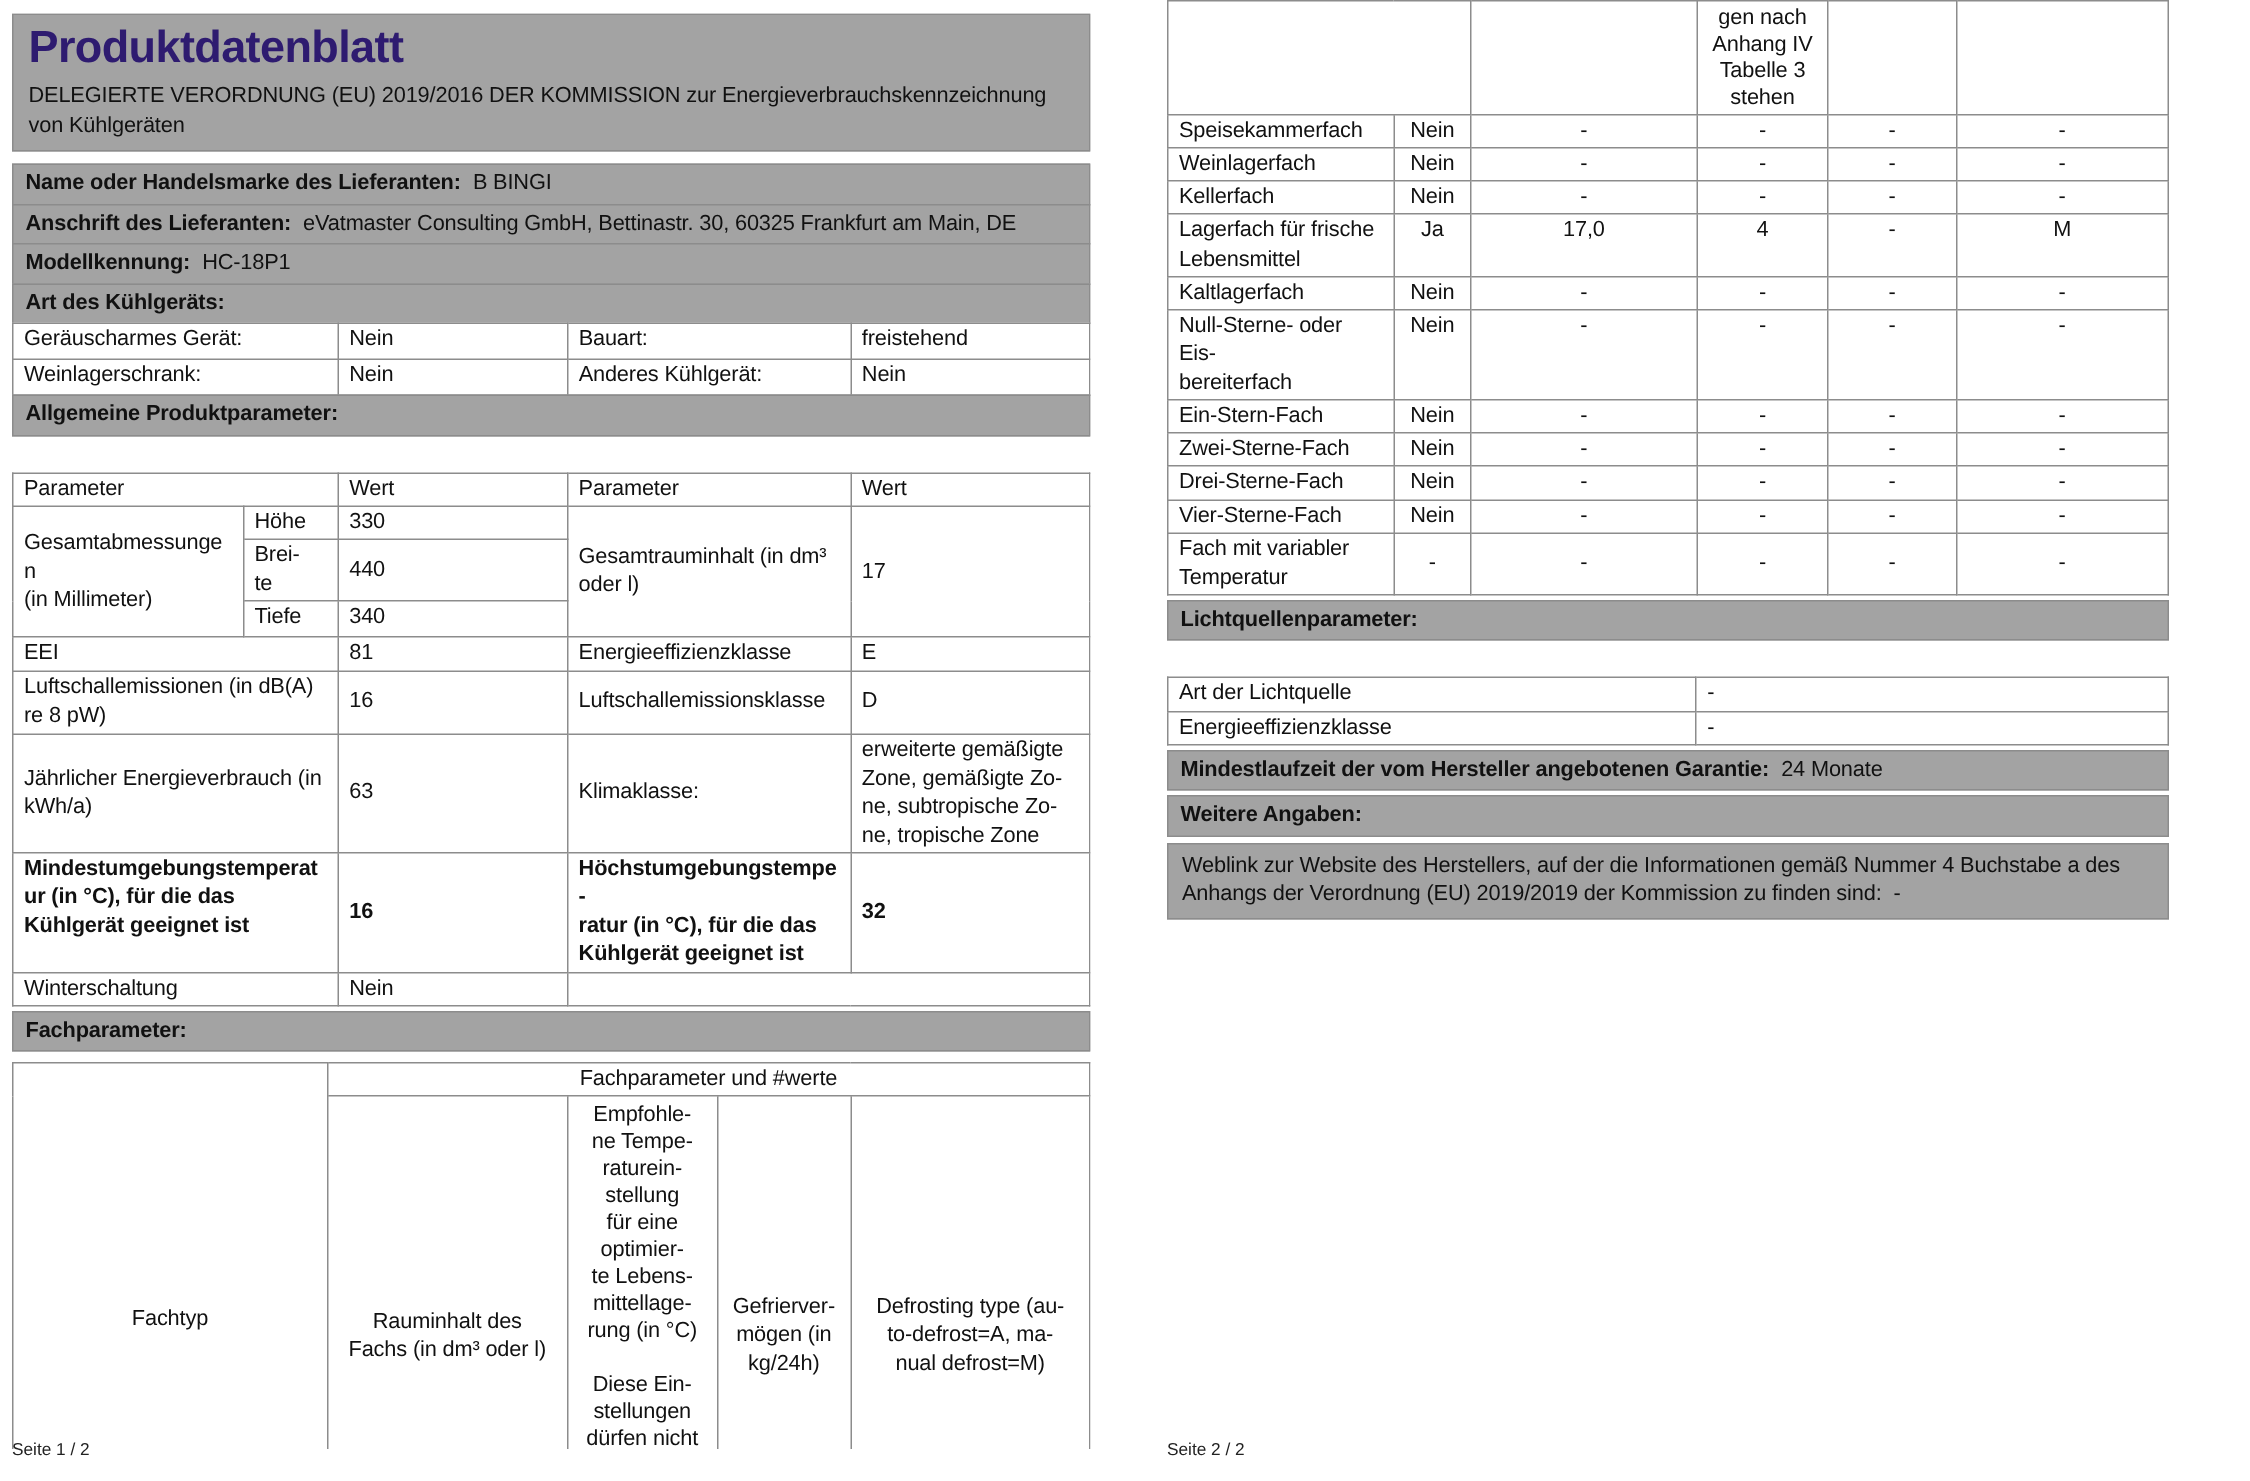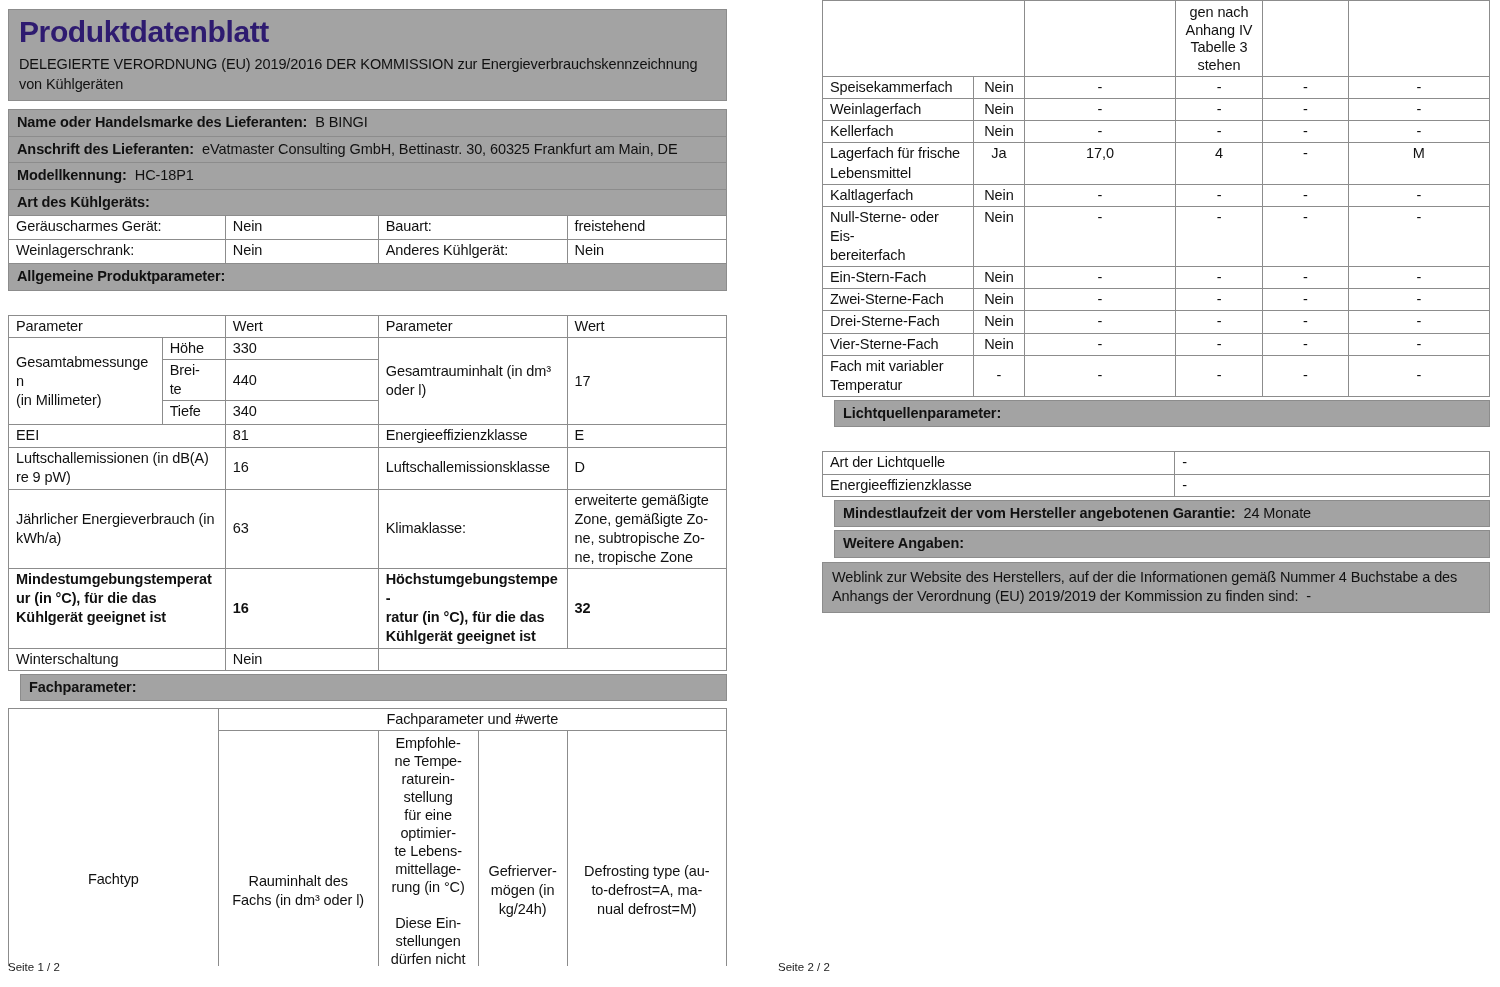--- a/index.html
+++ b/index.html
@@ -3,21 +3,21 @@
 <meta charset="utf-8">
 <style>
   html,body { margin:0; padding:0; background:#ffffff; }
   .canvas {
     position:relative; width:1500px; height:987px; overflow:hidden;
     background:#ffffff; color:#111111;
     font-family:"Liberation Sans", sans-serif;
   }
   .page { position:absolute; }
   .p1 { left:8px; top:9px; width:719px; height:957px; overflow:hidden; }
-  .p2 { left:822px; top:0; width:668px; }
+  .p2 { left:778px; top:0; width:668px; }
 
   .box { border:1px solid #8c8c8c; background:#a3a3a3; box-sizing:border-box; }
   .titlebox { padding:3px 10px 6px 10px; }
   .doctitle { font-size:30px; font-weight:bold; letter-spacing:-0.4px; line-height:1.25; }
   .subtitle { font-size:14.5px; letter-spacing:-0.1px; line-height:1.4; margin-top:3px; }
 
   .stack { margin-top:8px; }
   .stack > * + * { margin-top:-1px; }
   .lrow { padding:3px 8px; font-size:14.5px; letter-spacing:-0.1px; line-height:1.35; }
   .b { font-weight:bold; }
@@ -26,21 +26,21 @@
   table.tbl { border-collapse:collapse; table-layout:fixed; width:100%; background:#fff; }
   table.tbl td {
     border:1px solid #8c8c8c; padding:1px 7px; vertical-align:top;
     font-size:14.5px; letter-spacing:-0.1px; line-height:1.32;
     overflow:hidden; word-wrap:break-word;
   }
   .typegrid td { padding:2px 7px; }
   .pre { white-space:pre-line; }
   .ctr { text-align:center; }
   .mid { vertical-align:middle !important; }
-  .gap3 { margin-top:3px;margin-left:12px; } .gap4 { margin-top:4px; }
+  .gap3 { margin-top:3px; } .gap4 { margin-top:4px; }
   .gap6 { margin-top:24px; } .gap7 { margin-top:7px; }
 
   tr.h20 { height:20px; } tr.h21 { height:21px; } tr.h22 { height:22px; }
   tr.h24 { height:24px; } tr.h36 { height:36px; } tr.h40 { height:40px; }
   tr.h42 { height:42px; } tr.h58 { height:58px;font-weight:bold; } tr.h76 { height:76px; }
   tr.h320 { height:320px; }
 
   .fach1 td, .fach2 td { padding:1px 5px; }
   .temp-hdr { line-height:1.24 !important; padding-top:4px !important; }
   .cont-hdr { line-height:1.22 !important; padding-top:3px !important; }
@@ -139,21 +139,21 @@
           <td class="pre">Tiefe</td>
           <td>340</td>
         </tr>
         <tr class="h22">
           <td colspan="2">EEI</td>
           <td>81</td>
           <td>Energieeffizienzklasse</td>
           <td>E</td>
         </tr>
         <tr class="h42">
-          <td colspan="2">Luftschallemissionen (in dB(A) re 9 pW)</td>
+          <td colspan="2">Luftschallemissionen (in dB(A) re 8 pW)</td>
           <td class="mid">16</td>
           <td class="mid">Luftschallemissionsklasse</td>
           <td class="mid">D</td>
         </tr>
         <tr class="h76">
           <td colspan="2" class="mid">Jährlicher Energieverbrauch (in kWh/a)</td>
           <td class="mid">63</td>
           <td class="mid">Klimaklasse:</td>
           <td class="pre mid">erweiterte gemäßigte
 Zone, gemäßigte Zo-

